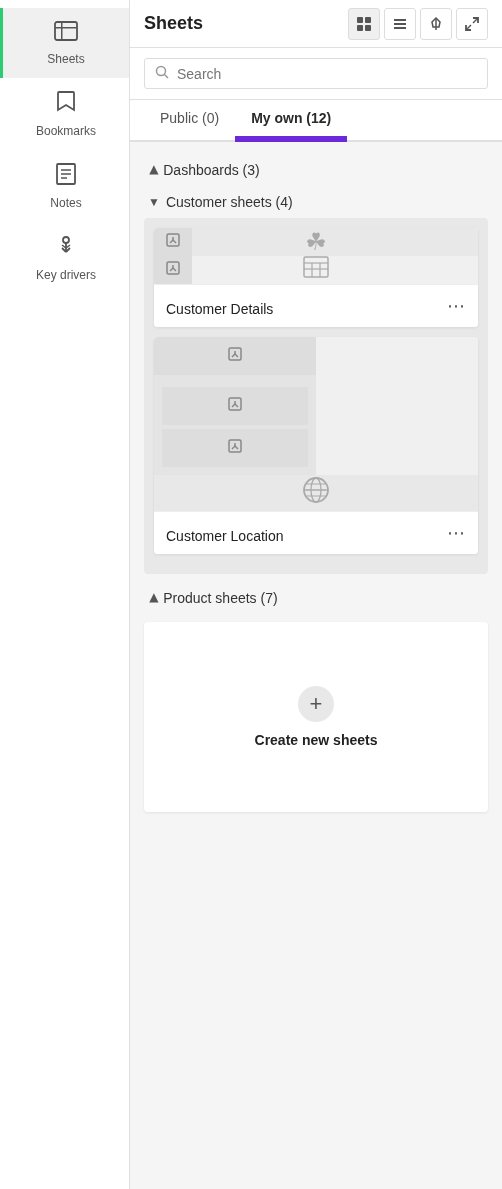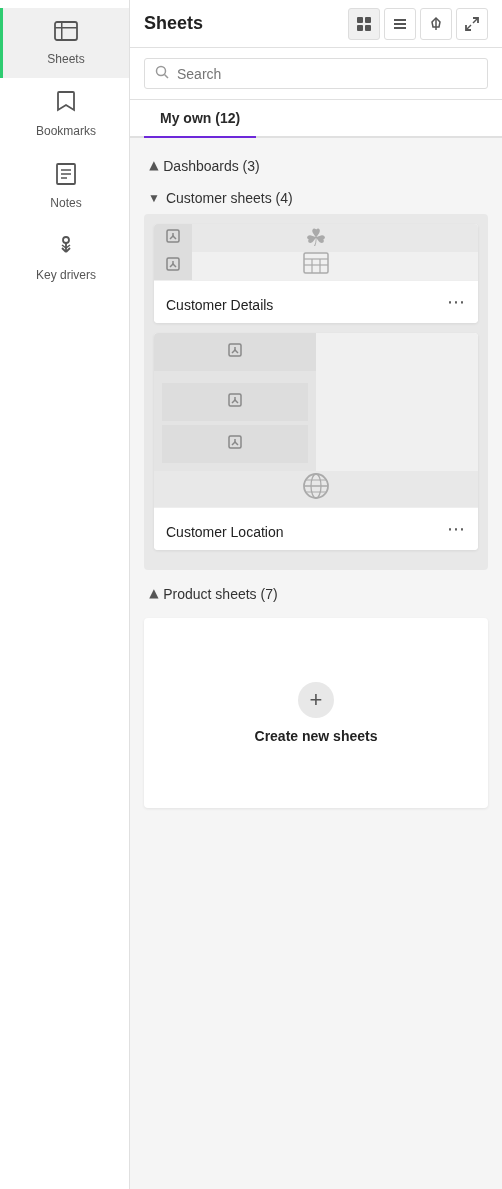--- a/index.html
+++ b/index.html
@@ -131,21 +131,21 @@
       padding: 10px 16px;
       font-size: 14px;
       cursor: pointer;
       color: #555;
       border-bottom: 2px solid transparent;
       margin-bottom: -2px;
     }
     .tab.active {
       color: #2a2a2a;
       font-weight: 600;
-      border-bottom: 2px solid #6d28d9;
+      border-bottom: 6px solid #6d28d9;
     }
 
     
     .content {
       padding: 12px 14px;
       overflow-y: auto;
     }
 
     
     .section-header {
@@ -418,20 +418,21 @@
         <svg width="14" height="14" viewBox="0 0 14 14" fill="none">
           <circle cx="6" cy="6" r="4.5" stroke="#999" stroke-width="1.5"></circle>
           <line x1="9.5" y1="9.5" x2="13" y2="13" stroke="#999" stroke-width="1.5"></line>
         </svg>
       </span>
       <input class="search-input" type="text" placeholder="Search" style="">
     </div>
   </div>
 
   <div class="tabs">
+    <div class="tab">Public (0)</div>
     <div class="tab active">My own (12)</div>
   </div>
 
   <div class="content">
 
     <div class="section-header collapsed">
       <span class="chevron">▶</span>
       <span>Dashboards (3)</span>
     </div>
 

